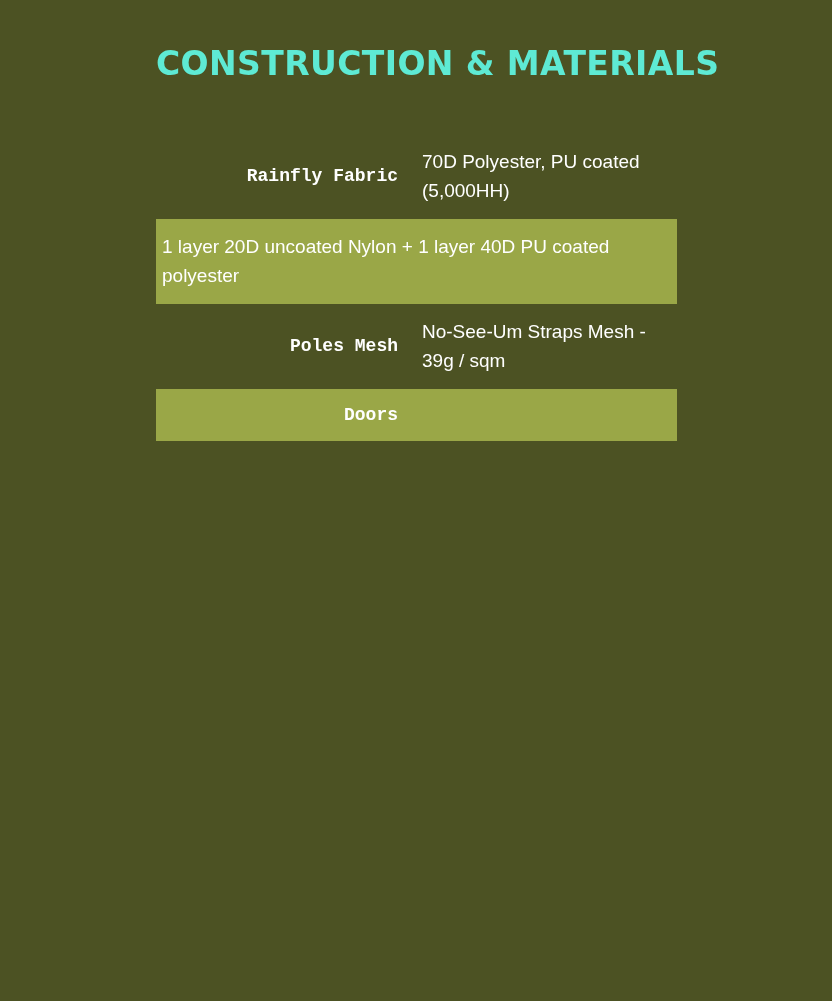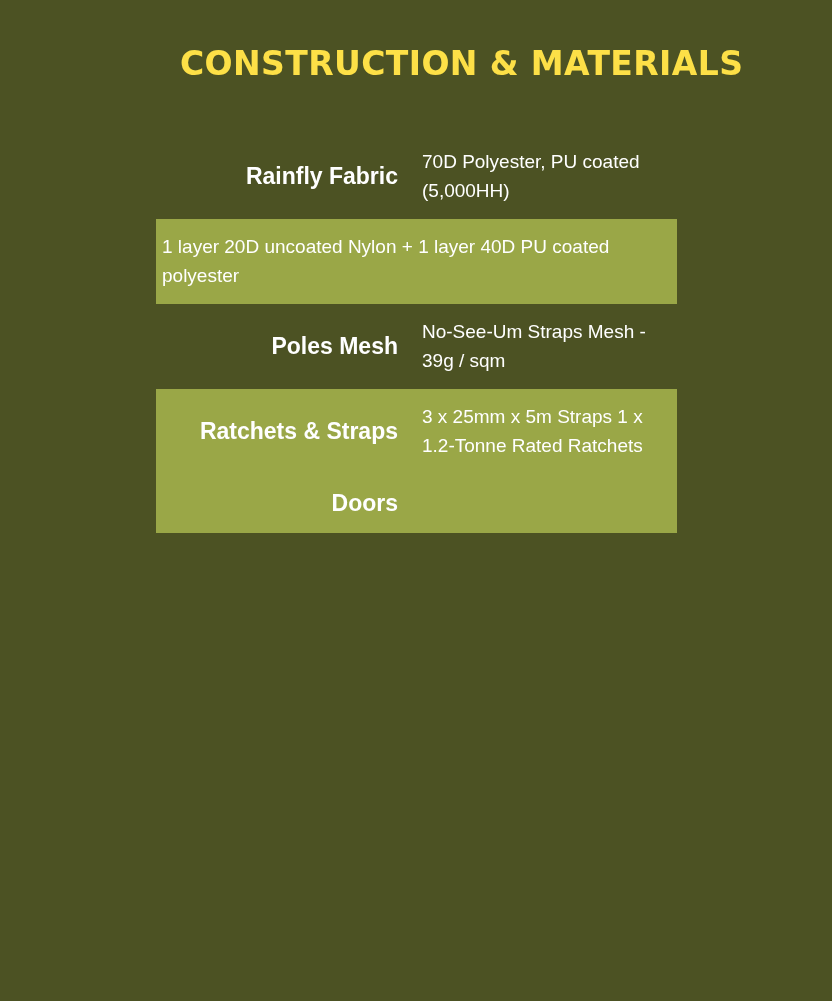--- a/index.html
+++ b/index.html
@@ -21,45 +21,44 @@
   }
   .spec-title {
     position: absolute;
     left: 156px;
     top: 44px;
     width: 600px;
     font-family: "DejaVu Sans", sans-serif;
     font-size: 33px;
     font-weight: bold;
     letter-spacing: 0.4px;
-    color: #fde047;
+    color: #5eead4;
     line-height: 1.2;
-    margin-left: 24px;
   }
   .spec-table {
     position: absolute;
     left: 156px;
     top: 134px;
     width: 521px;
   }
   .spec-row {
     display: flex;
     align-items: stretch;
     width: 100%;
   }
   .spec-row.alt {
     background: #9aa747;
   }
   .spec-label {
     width: 260px;
     box-sizing: border-box;
     padding: 14px 18px 14px 10px;
     text-align: center;
-    font-family: Liberation Sans, sans-serif;
-    font-size: 23px;
+    font-family: Liberation Mono, monospace;
+    font-size: 18px;
     font-weight: bold;
     color: #ffffff;
     line-height: 1.35;
     display: flex;
     align-items: center;
     justify-content: flex-end;
   }
   .spec-value {
     flex: 1;
     box-sizing: border-box;
@@ -97,26 +96,20 @@
         </div>
     </div>
 
     <div class="spec-row">
       <div class="spec-label">Poles Mesh</div>
       <div class="spec-value">
           <span>No-See-Um Straps Mesh - 39g / sqm</span>
         </div>
     </div>
 
-    <div class="spec-row alt">
-      <div class="spec-label">Ratchets &amp; Straps</div>
-      <div class="spec-value">
-          <span>3 x 25mm x 5m Straps 1 x 1.2-Tonne Rated Ratchets</span>
-        </div>
-    </div>
 
 
     <div class="spec-row alt">
       <div class="spec-label">Doors</div>
     </div>
 
   </div>
 </div>
 
 </body></html>

